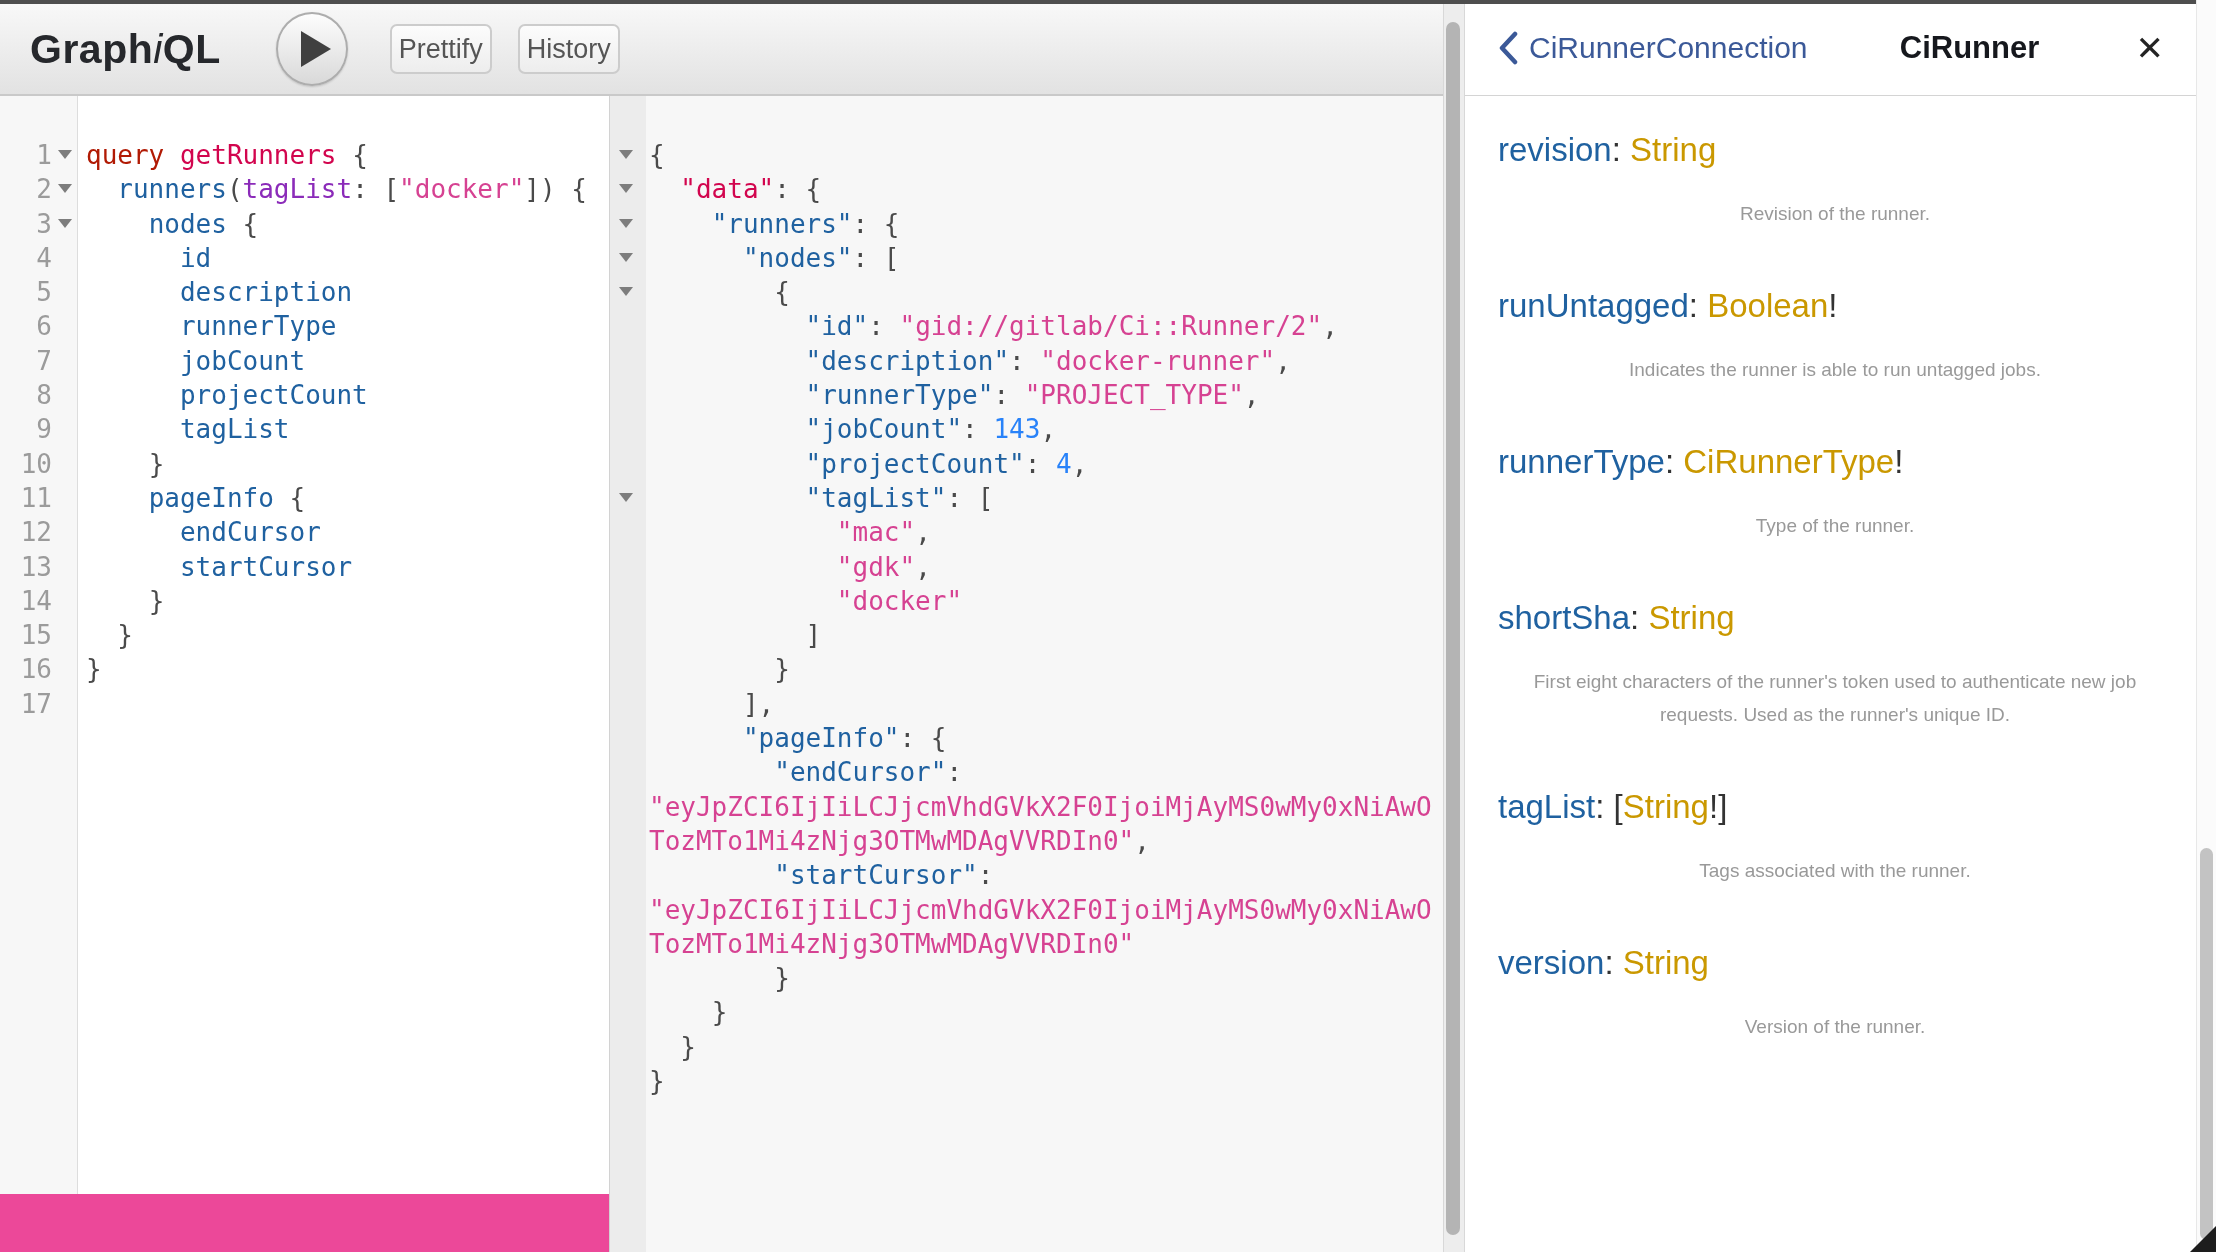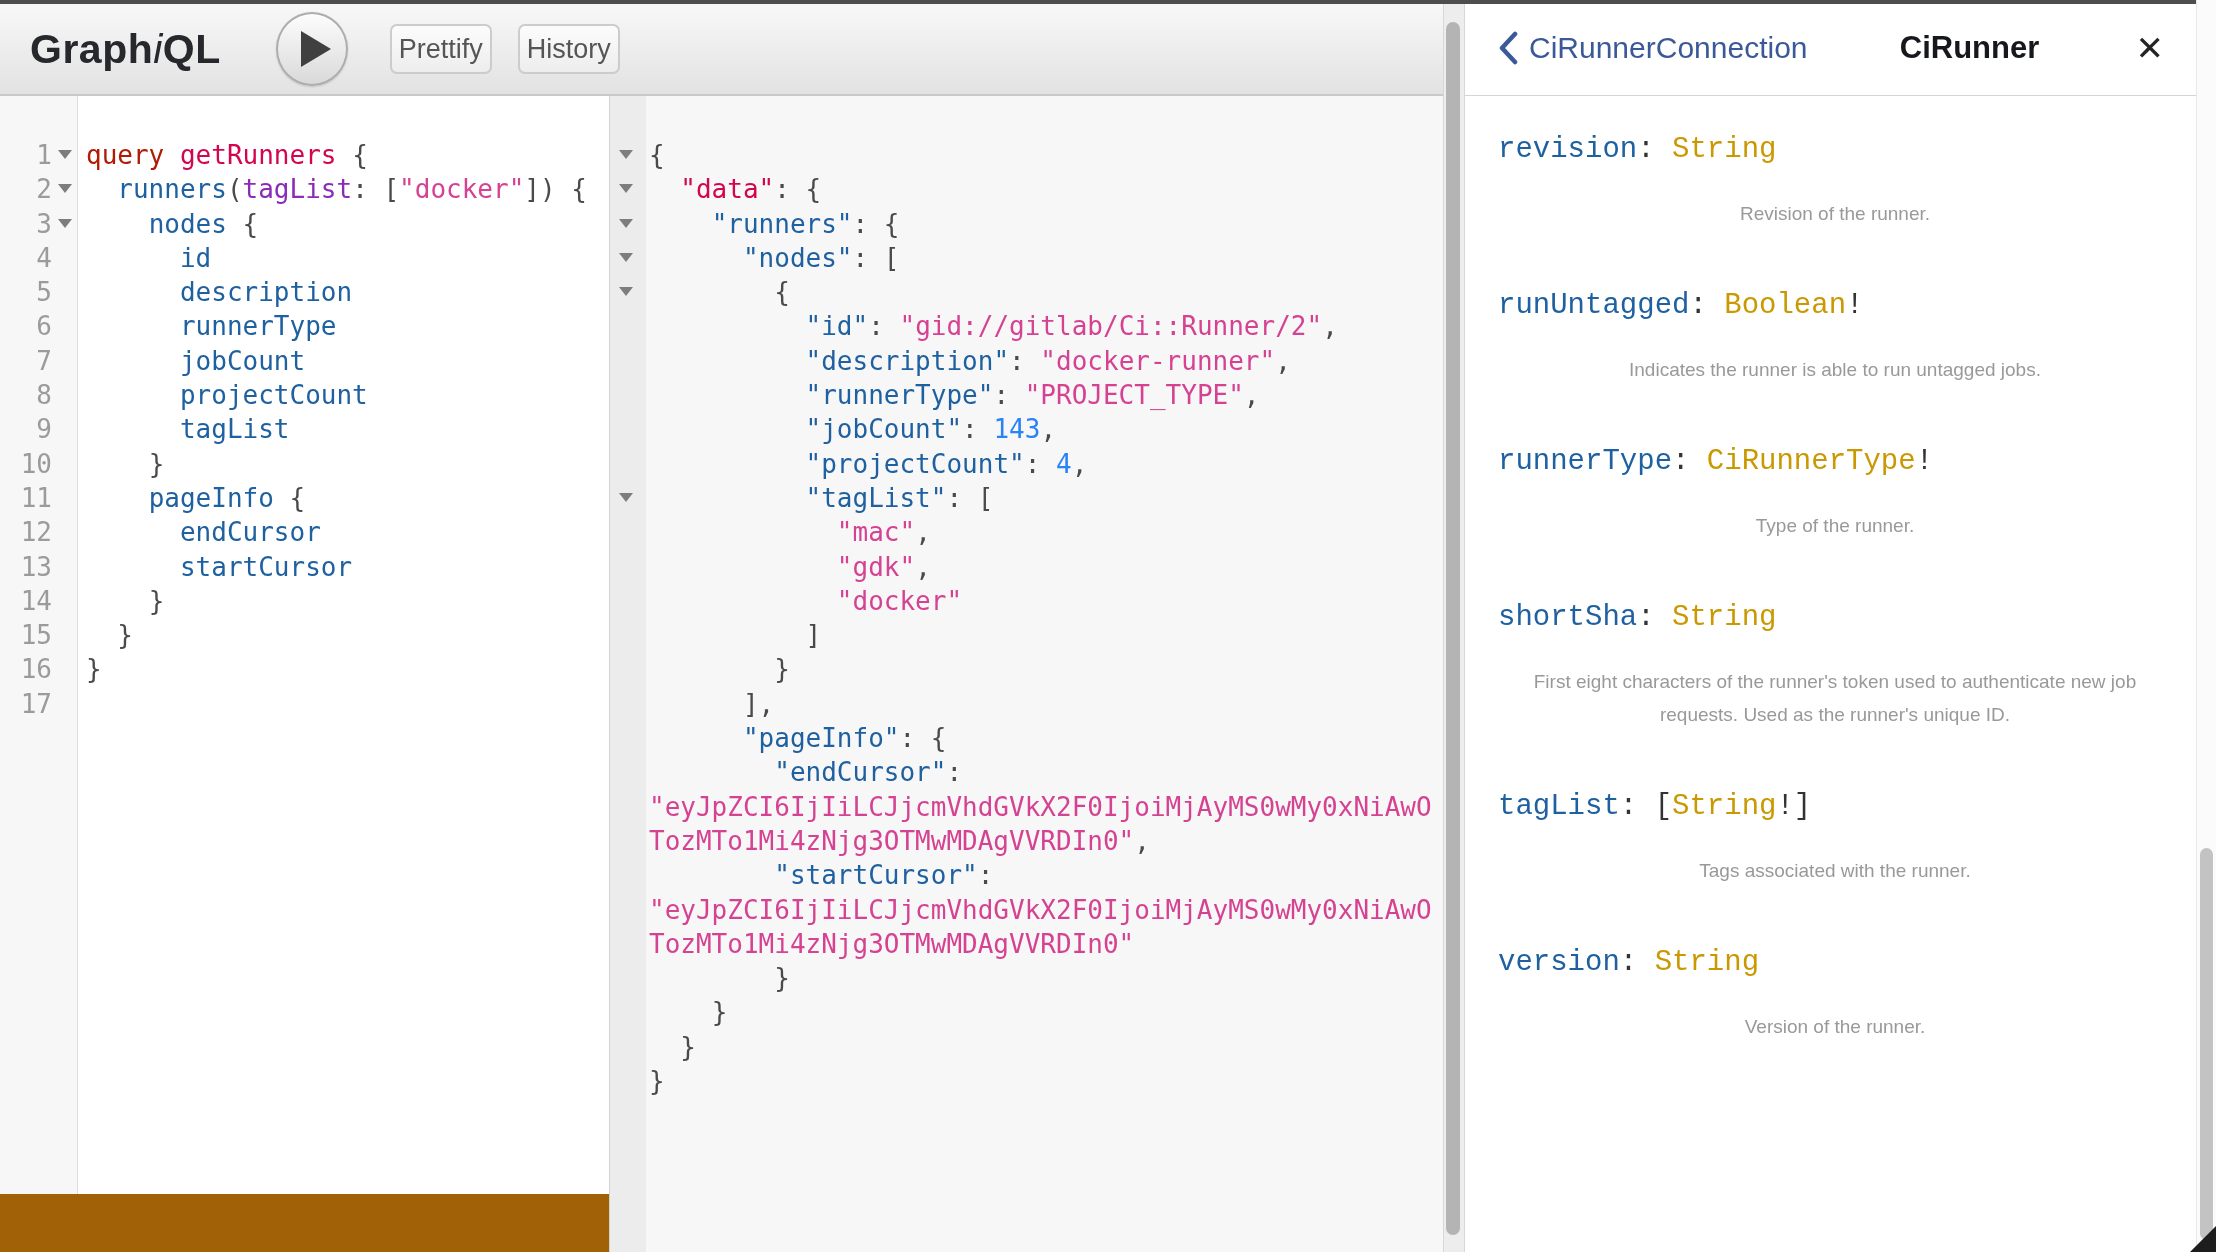--- a/index.html
+++ b/index.html
@@ -1,17 +1,17 @@
 <!DOCTYPE html>
 <html style="--c-kw: #B11A04; --c-def: #D2054E; --c-prop: #1F61A0; --c-attr: #8B2BB9; --c-str: #D64292; --c-num: #2882F9; --c-pun: #4a4a4a; --c-fname: #1F61A0; --c-ftype: #CA9800; --c-desc: #999999; --c-back: #3B5998;"><head>
 <meta charset="utf-8">
 <style>
   html,body{margin:0;padding:0;background:#fff;}
   .page{position:relative;width:2216px;height:1252px;overflow:hidden;
-        font-family:"Liberation Sans",sans-serif;background:#a16207;}
+        font-family:"Liberation Sans",sans-serif;background:#ec4899;}
 
   
   .top-strip{position:absolute;left:0;top:0;width:2196px;height:4px;background:#4e4e4e;z-index:30;}
 
   
   .toolbar{position:absolute;left:0;top:4px;width:1443px;height:90px;
            background:linear-gradient(#f8f8f8,#e2e2e2);
            border-bottom:2px solid #c9c9c9;
            display:flex;align-items:center;z-index:5;}
   .logo{margin-left:30px;font-size:41px;font-weight:600;color:#26282c;letter-spacing:0.5px;white-space:nowrap;}
@@ -60,21 +60,21 @@
 
   
   .doc-pane{position:absolute;left:1465px;top:0;width:731px;height:1252px;background:#fff;}
   .doc-header{height:96px;border-bottom:1px solid #d4d4d4;display:flex;align-items:center;padding:0 28px 0 32px;box-sizing:border-box;}
   .doc-back{display:flex;align-items:center;color:var(--c-back);font-size:30px;cursor:pointer;white-space:nowrap;}
   .doc-back svg{margin-right:10px;}
   .doc-title{flex:1;text-align:center;font-size:31px;font-weight:bold;color:#16181d;}
   .doc-close{font-size:34px;color:#242424;cursor:pointer;padding:0 4px;font-weight:400;}
   .doc-content{padding:34px 36px 0 33px;}
   .doc-field-block{margin-bottom:56px;}
-  .doc-sig{font-size:29px;line-height:40px;margin-bottom:27px;font-family:Liberation Mono, monospace;}
+  .doc-sig{font-size:33px;line-height:40px;margin-bottom:27px;}
   .tk-fname{color:var(--c-fname);cursor:pointer;}
   .tk-ftype{color:var(--c-ftype);cursor:pointer;}
   .tk-fpun{color:#333;}
   .doc-desc{font-size:19px;line-height:33px;color:var(--c-desc);padding-left:12px;max-width:680px;text-align:center;}
 
   
   .right-scrollbar{position:absolute;left:2196px;top:0;width:20px;height:1252px;background:#fbfbfb;border-left:1px solid #e8e8e8;z-index:31;}
   .right-thumb{position:absolute;left:3px;top:848px;width:13px;height:392px;border-radius:7px;background:#c3c3c3;}
 
   .corner-grip{position:absolute;right:0;bottom:0;width:0;height:0;

